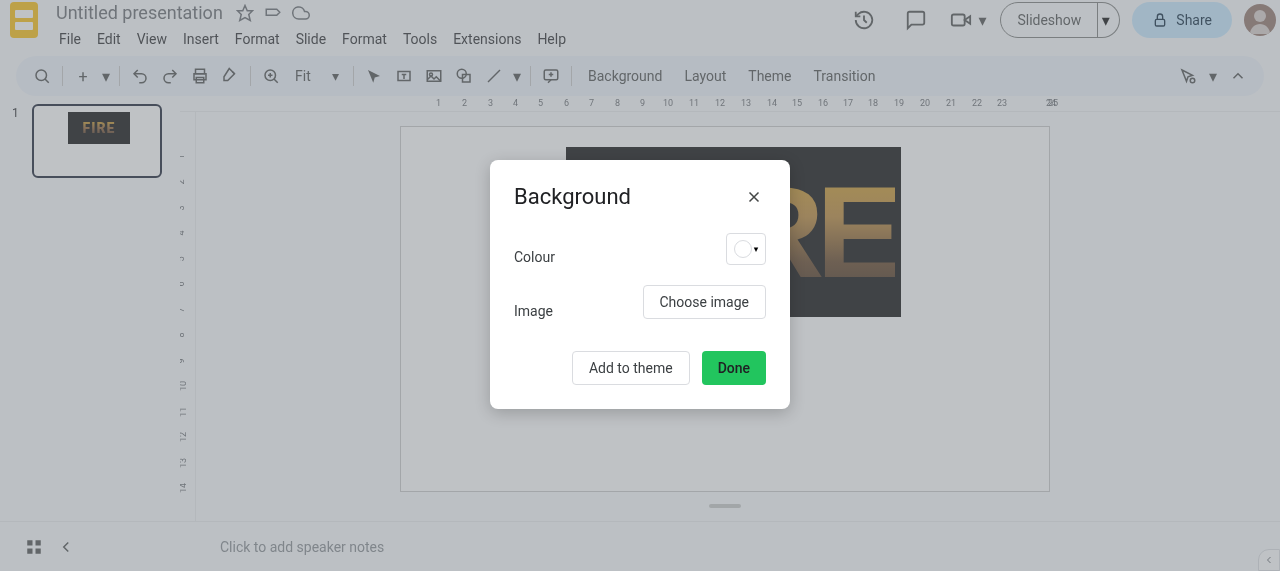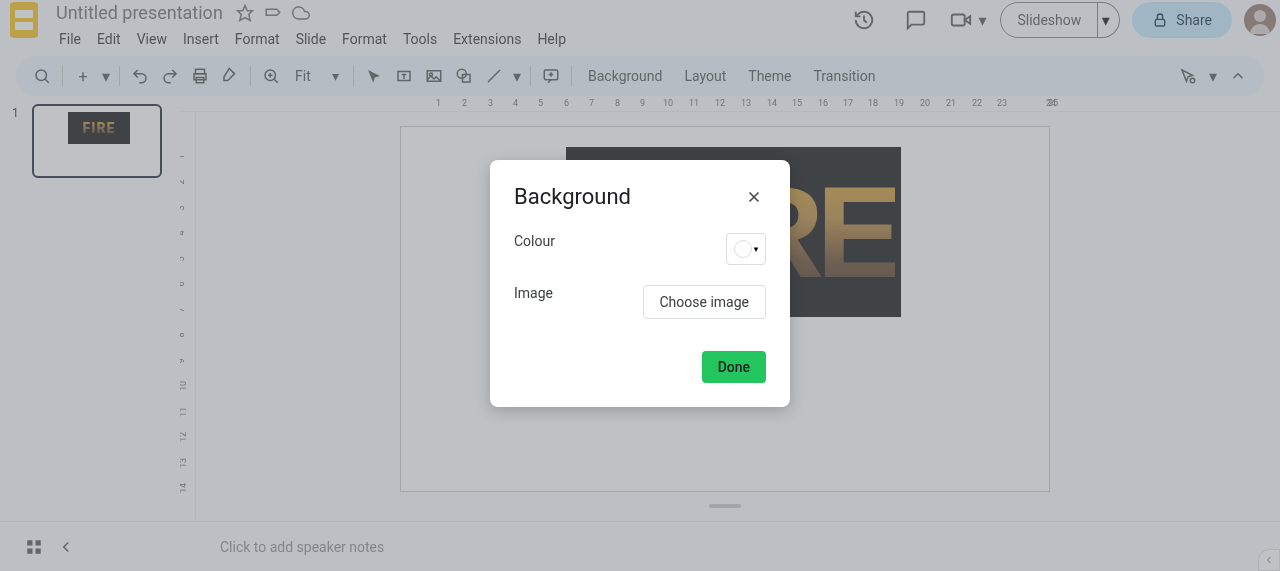--- a/index.html
+++ b/index.html
@@ -407,21 +407,21 @@
       width: 24px;
       height: 24px;
       display: flex;
       align-items: center;
       justify-content: center;
       color: #444746;
       cursor: pointer;
     }
     .dialog-row {
       display: flex;
-      align-items: flex-start;
+      align-items: flex-end;
       justify-content: space-between;
       margin-bottom: 20px;
     }
     .dialog-label {
       font-size: 14px;
       color: #3c4043;
     }
     .color-btn {
       width: 40px;
       height: 32px;
@@ -762,15 +762,16 @@
     <div class="color-btn">
       <div class="color-swatch"></div>
       <span style="font-size:9px">▾</span>
     </div>
   </div>
   <div class="dialog-row">
     <span class="dialog-label">Image</span>
     <button class="dialog-btn">Choose image</button>
   </div>
   <div class="dialog-footer">
+    <button class="dialog-btn">Add to theme</button>
     <button class="dialog-btn btn-primary">Done</button>
   </div>
 </div>
 
 </body></html>

